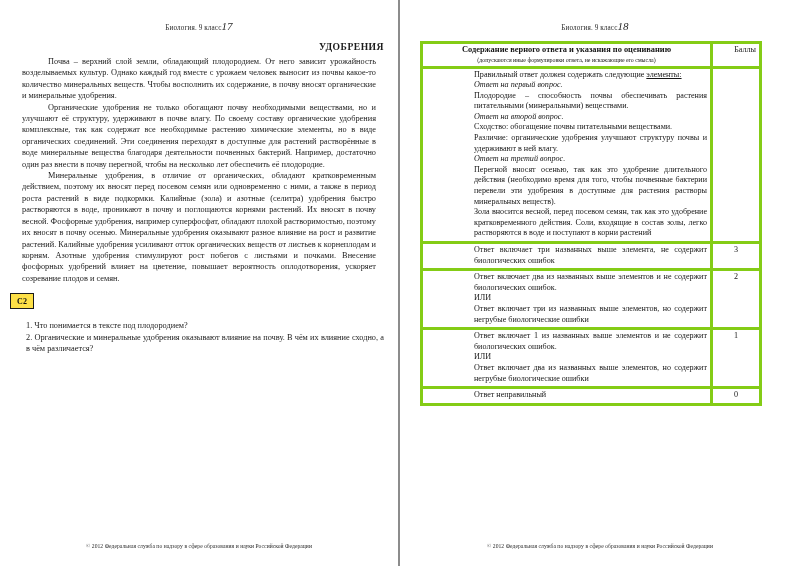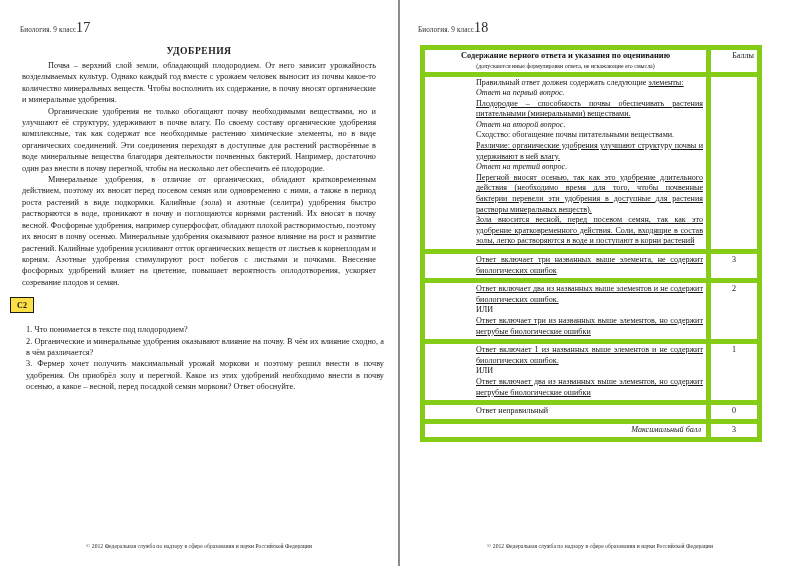--- a/index.html
+++ b/index.html
@@ -37,38 +37,39 @@
     background: #8c8c8c;
   }
   .page-right {
     width: 400px;
     height: 566px;
     padding: 20px 22px 0 12px;
   }
 
   .running-head {
     display: flex;
-    justify-content: flex-start;
+    justify-content: center;
     align-items: baseline;
     font-size: 7.2px;
     color: #ララ;
     color: #2a2a2a;
     letter-spacing: 0.1px;
     margin: 0 6px 0 6px;
   }
   .running-head .rh-title {
     font-size: 7.2px;
   }
   .running-head .rh-page {
-    font-size: 14px;
+    font-size: 11px;
     font-weight: normal;
+    font-style: italic;
   }
 
   .doc-title {
-    text-align: center;
+    text-align: right;
     font-size: 9.6px;
     font-weight: bold;
     letter-spacing: 0.5px;
     margin-top: 9px;
     margin-bottom: 4px;
     color: #1c1c1c;
   }
 
   .body-col {
     margin: 0 8px;
@@ -139,21 +140,21 @@
 
   
   table.grade-table {
     border-collapse: collapse;
     width: 342px;
     margin: 9px 0 0 8px;
     table-layout: fixed;
   }
   table.grade-table td,
   table.grade-table th {
-    border: 5px solid #84cc16;
+    border: 3px solid #84cc16;
     vertical-align: top;
     padding: 1px 3px 2px 3px;
     font-size: 8.1px;
     line-height: 10.6px;
     color: #161616;
     font-weight: normal;
   }
   th.col-content {
     text-align: center;
     padding: 2px 4px 3px 4px;
@@ -191,21 +192,20 @@
   .it { font-style: italic; }
   .maxrow td.maxlabel {
     text-align: right;
     font-style: italic;
     font-size: 8.2px;
     padding-right: 5px;
   }
   .line { display: block; padding-left: 48px; }
   .just-block {
     text-align: justify;
-    text-decoration: underline;
   }
 </style>
 </head>
 <body>
 
 <div class="spread">
 
   <div class="page page-left">
 
     <div class="running-head">
@@ -221,21 +221,20 @@
       <p class="para">Минеральные удобрения, в отличие от органических, обладают кратковременным действием, поэтому их вносят перед посевом семян или одновременно с ними, а также в период роста растений в виде подкормки. Калийные (зола) и азотные (селитра) удобрения быстро растворяются в воде, проникают в почву и поглощаются корнями растений. Их вносят в почву весной. Фосфорные удобрения, например суперфосфат, обладают плохой растворимостью, поэтому их вносят в почву осенью. Минеральные удобрения оказывают разное влияние на рост и развитие растений. Калийные удобрения усиливают отток органических веществ от листьев к корнеплодам и корням. Азотные удобрения стимулируют рост побегов с листьями и почками. Внесение фосфорных удобрений влияет на цветение, повышает вероятность оплодотворения, ускоряет созревание плодов и семян.</p>
     </div>
 
     <div class="task-row">
       <div class="task-code">C2</div>
     </div>
 
     <div class="q-list">
       <p class="q-item">1. Что понимается в тексте под плодородием?</p>
       <p class="q-item">2. Органические и минеральные удобрения оказывают влияние на почву. В чём их влияние сходно, а в чём различается?</p>
-      <p class="q-item">3. Фермер хочет получить максимальный урожай моркови и поэтому решил внести в почву удобрения. Он приобрёл золу и перегной. Какое из этих удобрений необходимо внести в почву осенью, а какое – весной, перед посадкой семян моркови? Ответ обоснуйте.</p>
     </div>
 
     <div class="footer">© 2012 Федеральная служба по надзору в сфере образования и науки Российской Федерации</div>
   </div>
 
   <div class="page-gap"></div>
 
   <div class="page page-right">
 
     <div class="running-head">
@@ -295,23 +294,19 @@
           <td class="score">1</td>
         </tr>
 
         <tr>
           <td>
             <span class="line">Ответ неправильный</span>
           </td>
           <td class="score">0</td>
         </tr>
 
-        <tr class="maxrow">
-          <td class="maxlabel">Максимальный балл</td>
-          <td class="score">3</td>
-        </tr>
       </tbody>
     </table>
 
     <div class="footer">© 2012 Федеральная служба по надзору в сфере образования и науки Российской Федерации</div>
   </div>
 
 </div>
 
 </body></html>

